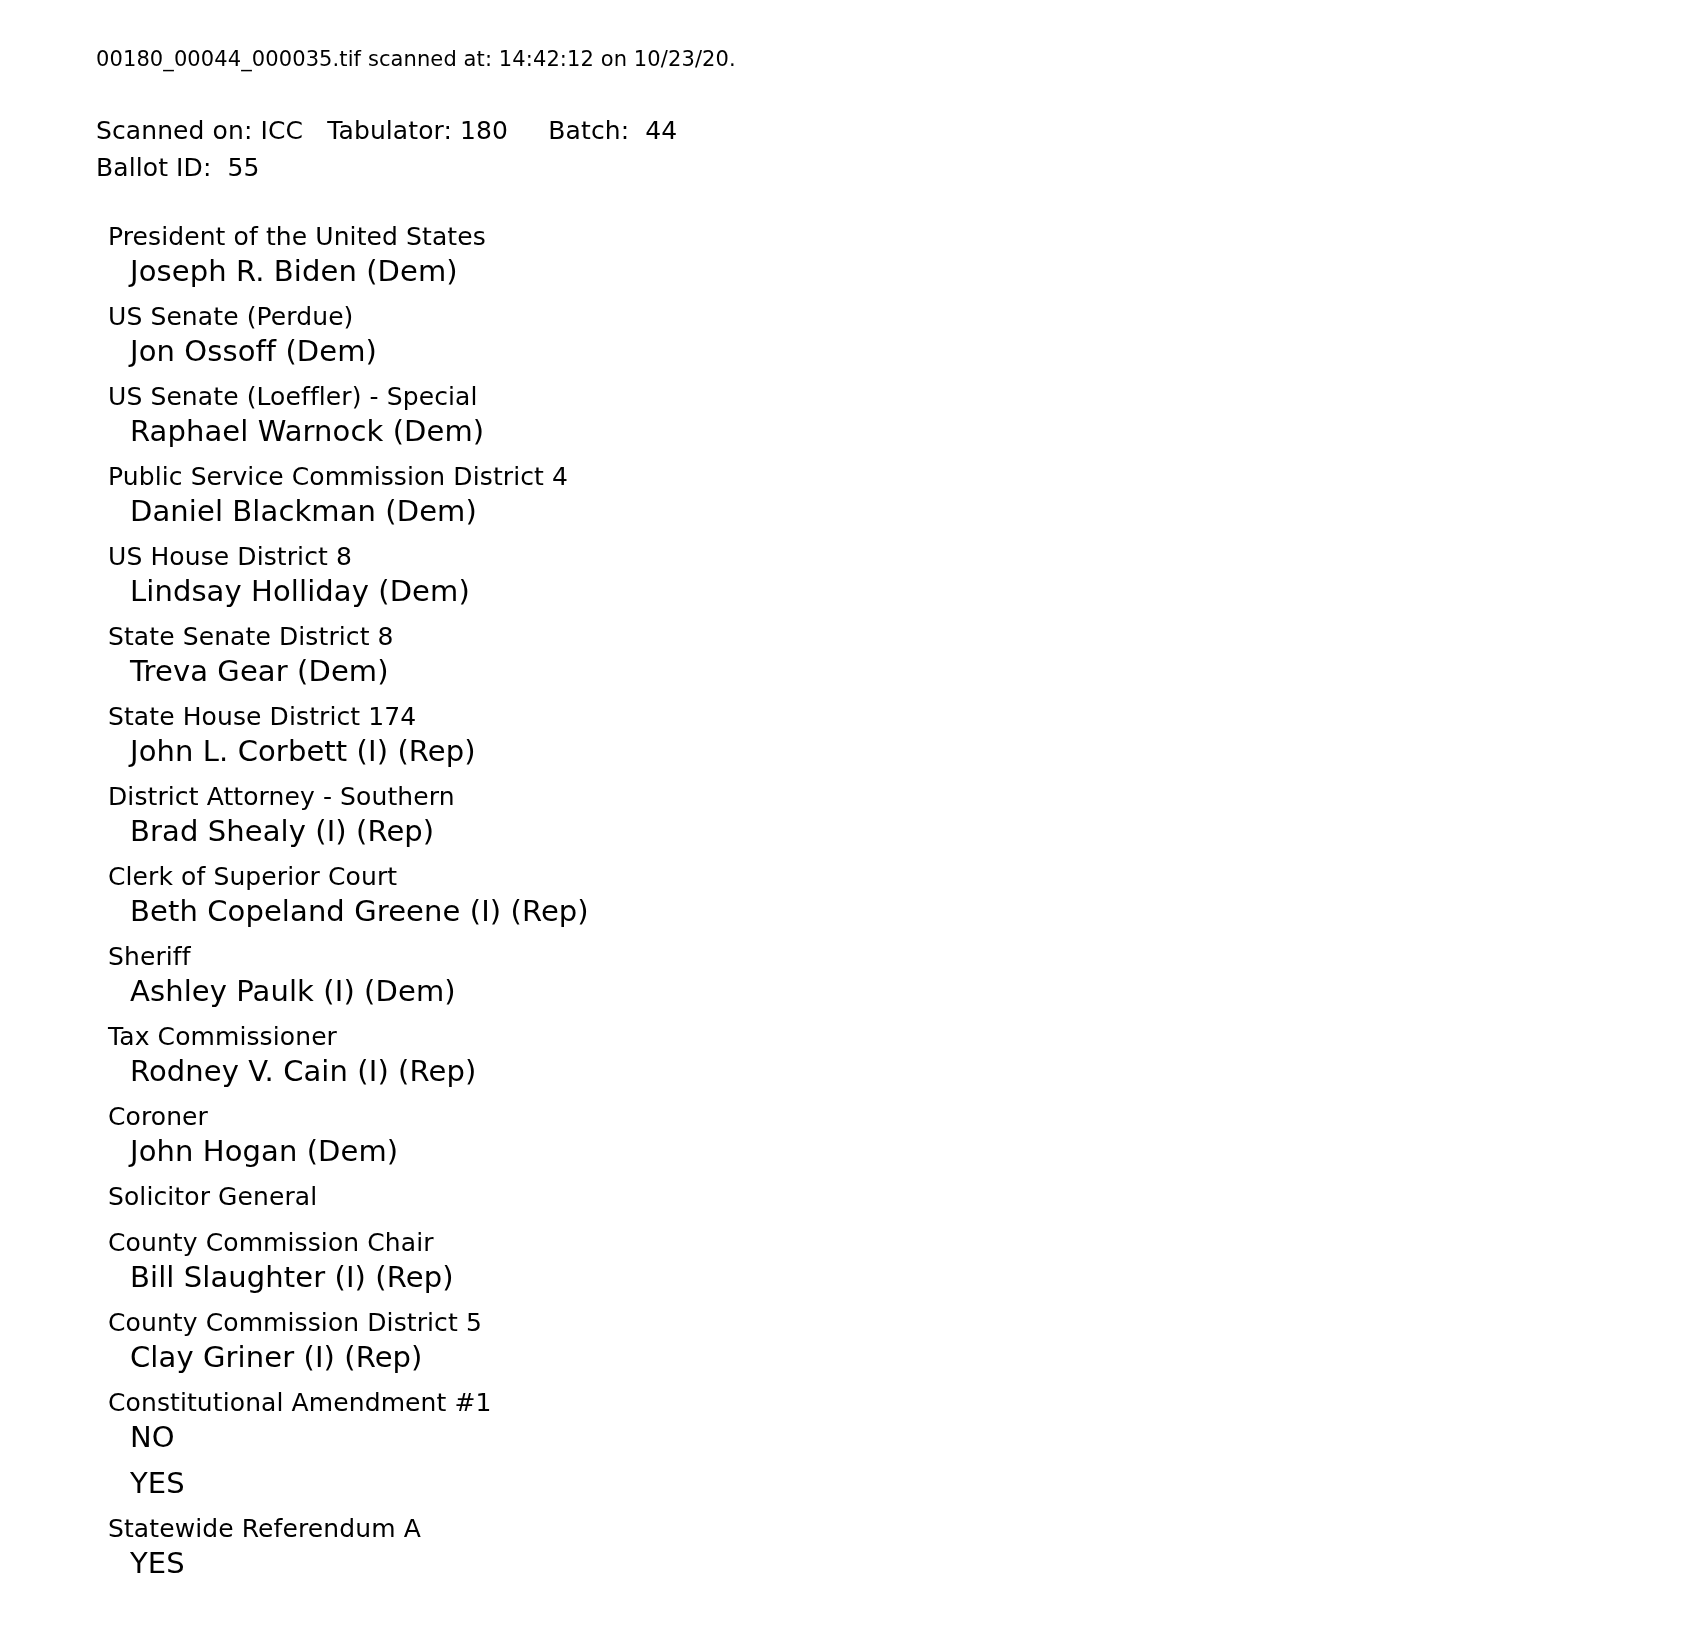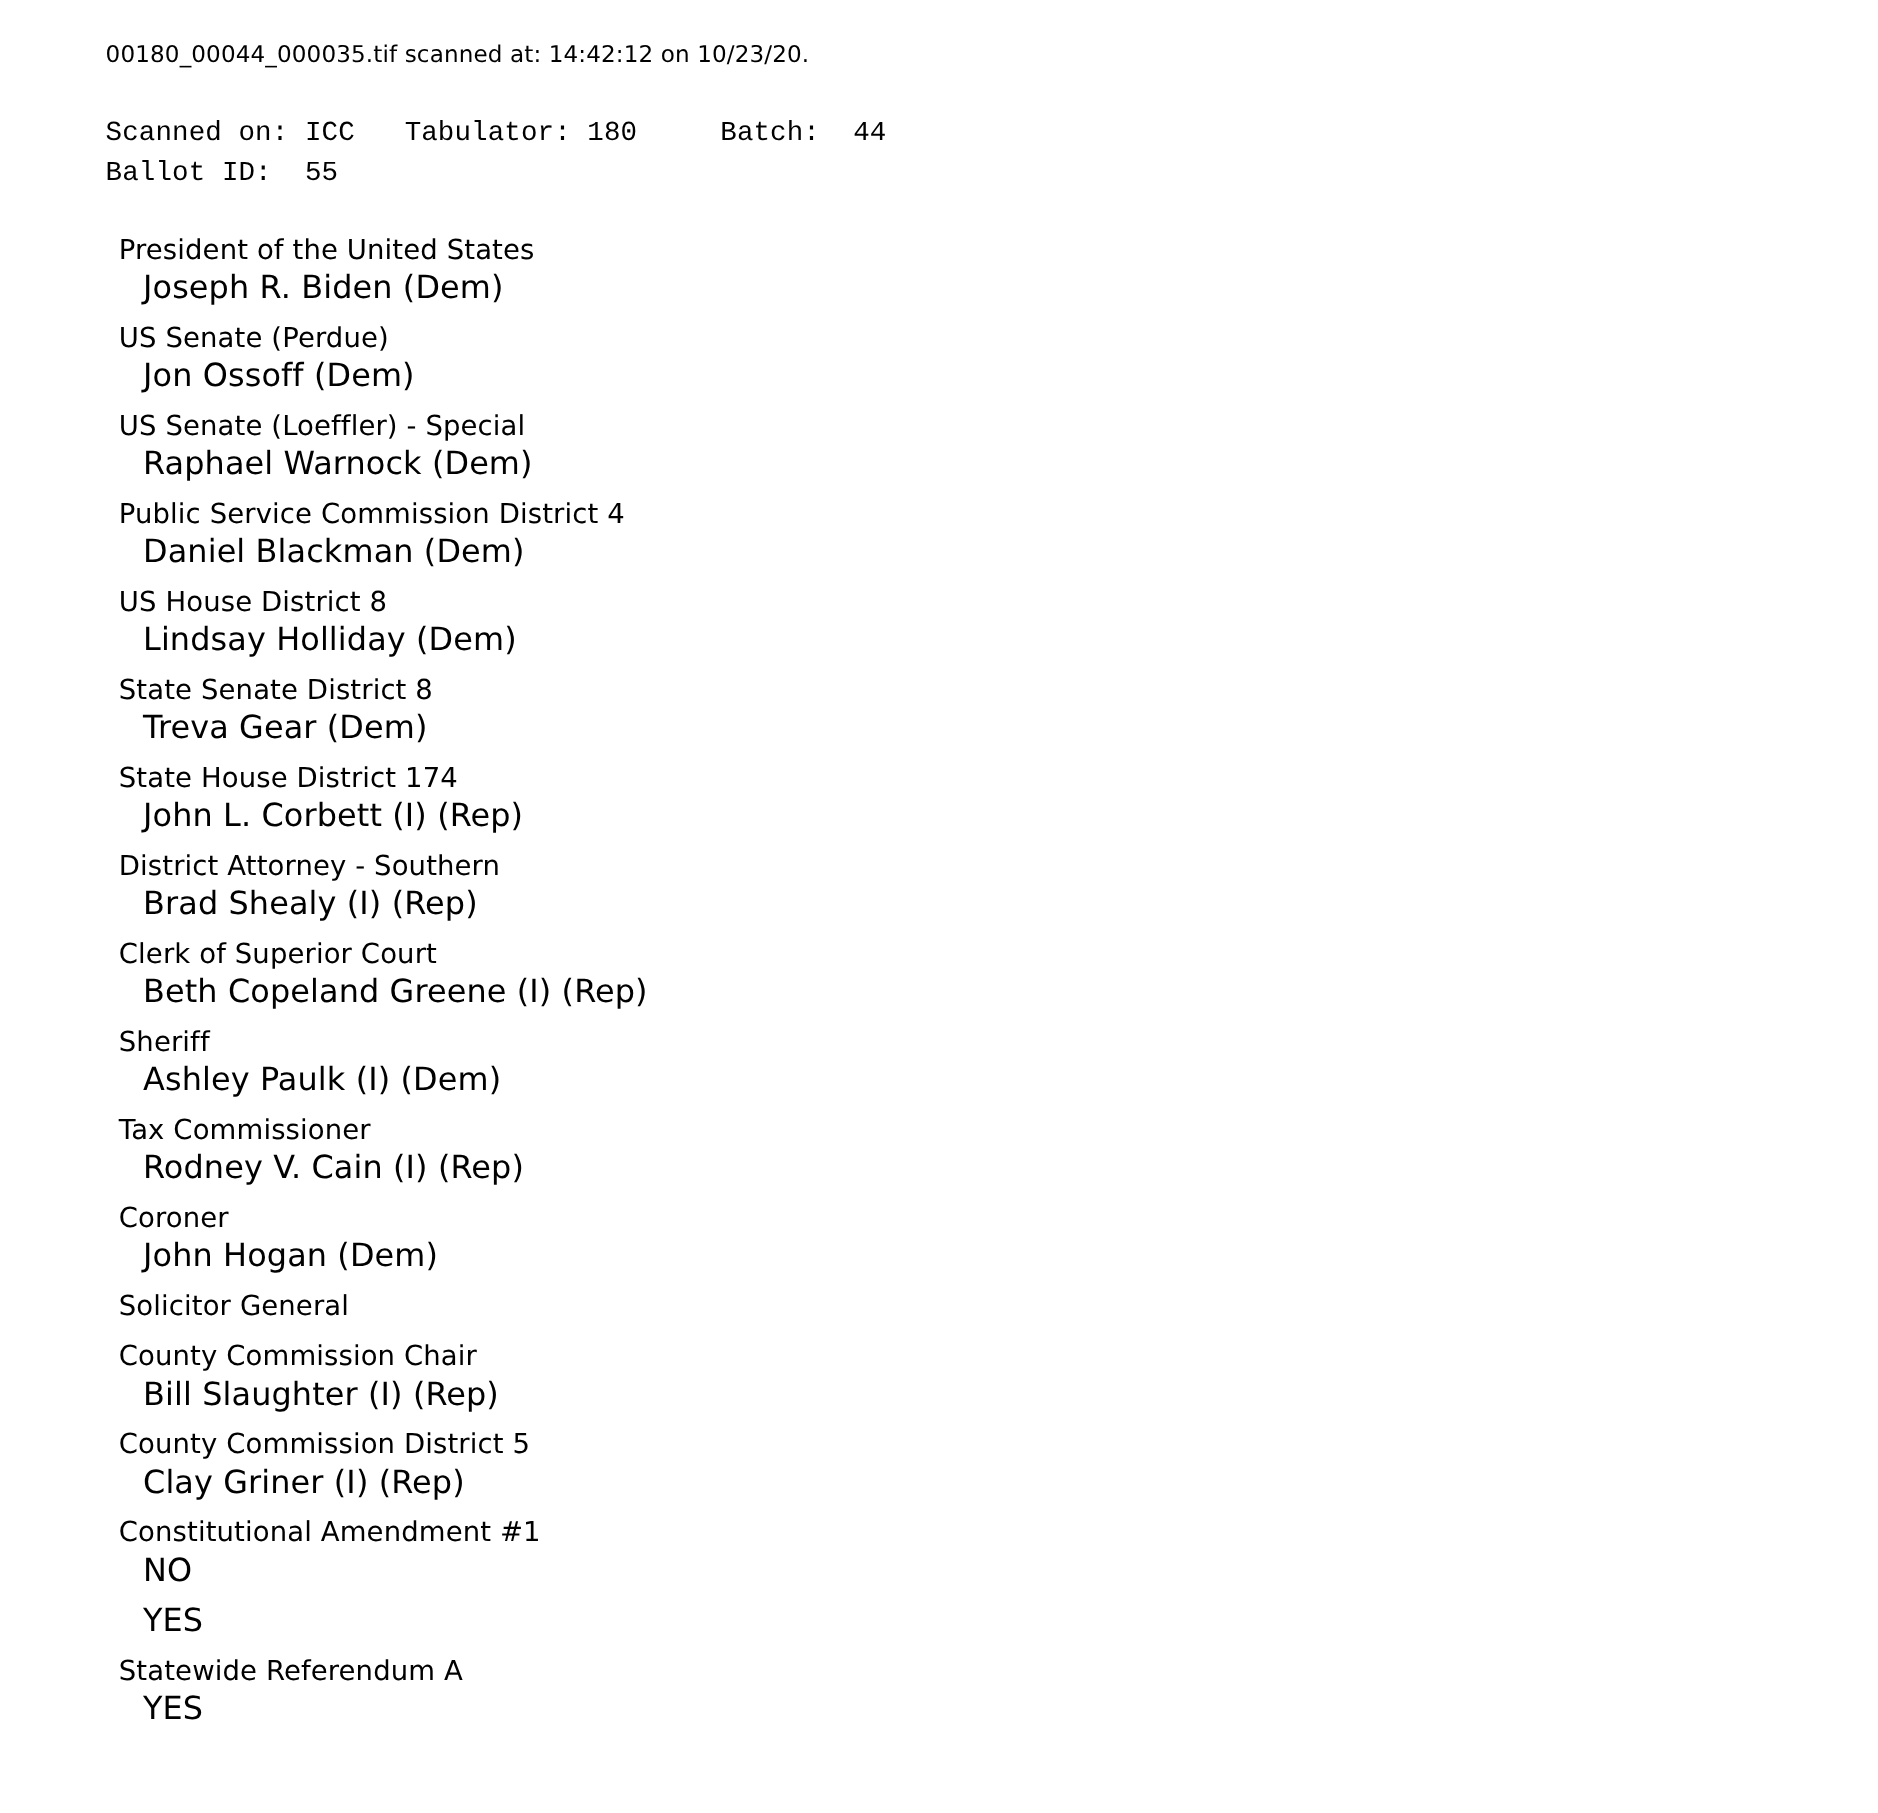--- a/index.html
+++ b/index.html
@@ -12,38 +12,37 @@
     height: 1648px;
     font-family: "DejaVu Sans", sans-serif;
     color: #000000;
     -webkit-font-smoothing: antialiased;
   }
   .page {
     position: relative;
     width: 1649px;
     height: 1648px;
     box-sizing: border-box;
-    padding: 34px 0 0 96px;
+    padding: 44px 0 0 96px;
   }
   .scan-header {
     font-size: 21px;
     line-height: 30px;
     letter-spacing: 0.1px;
     margin: 0 0 38px 0;
     white-space: pre;
   }
   .meta-block {
     font-size: 25px;
     line-height: 37px;
     letter-spacing: 0.1px;
     margin: 0 0 34px 0;
   }
   .meta-line {
     white-space: pre;
-    font-family: Liberation Mono, monospace;
   }
   .contest-list {
     margin: 0;
     padding: 0;
     list-style: none;
   }
   .contest {
     margin: 12px;
     padding: 0;
   }

